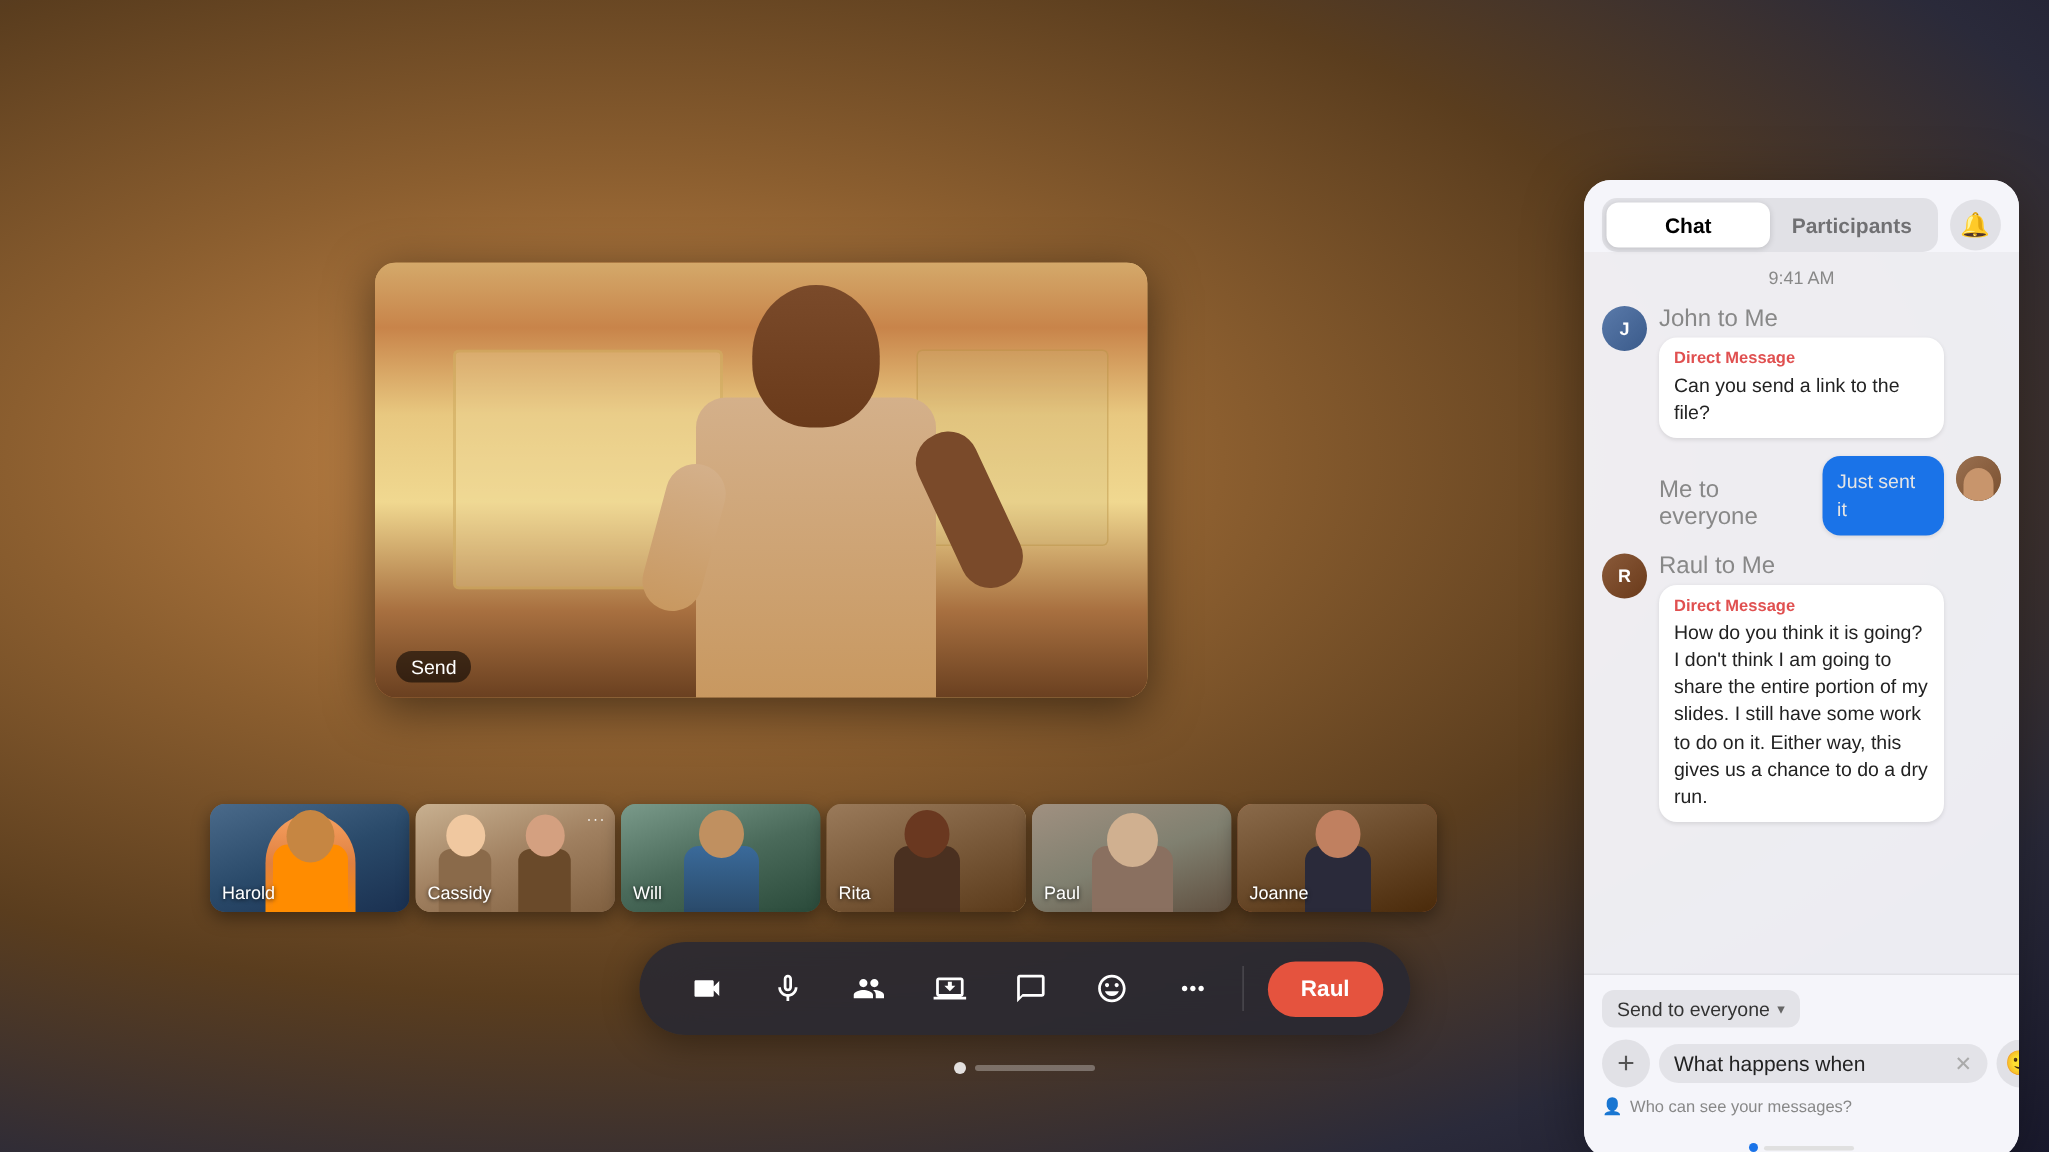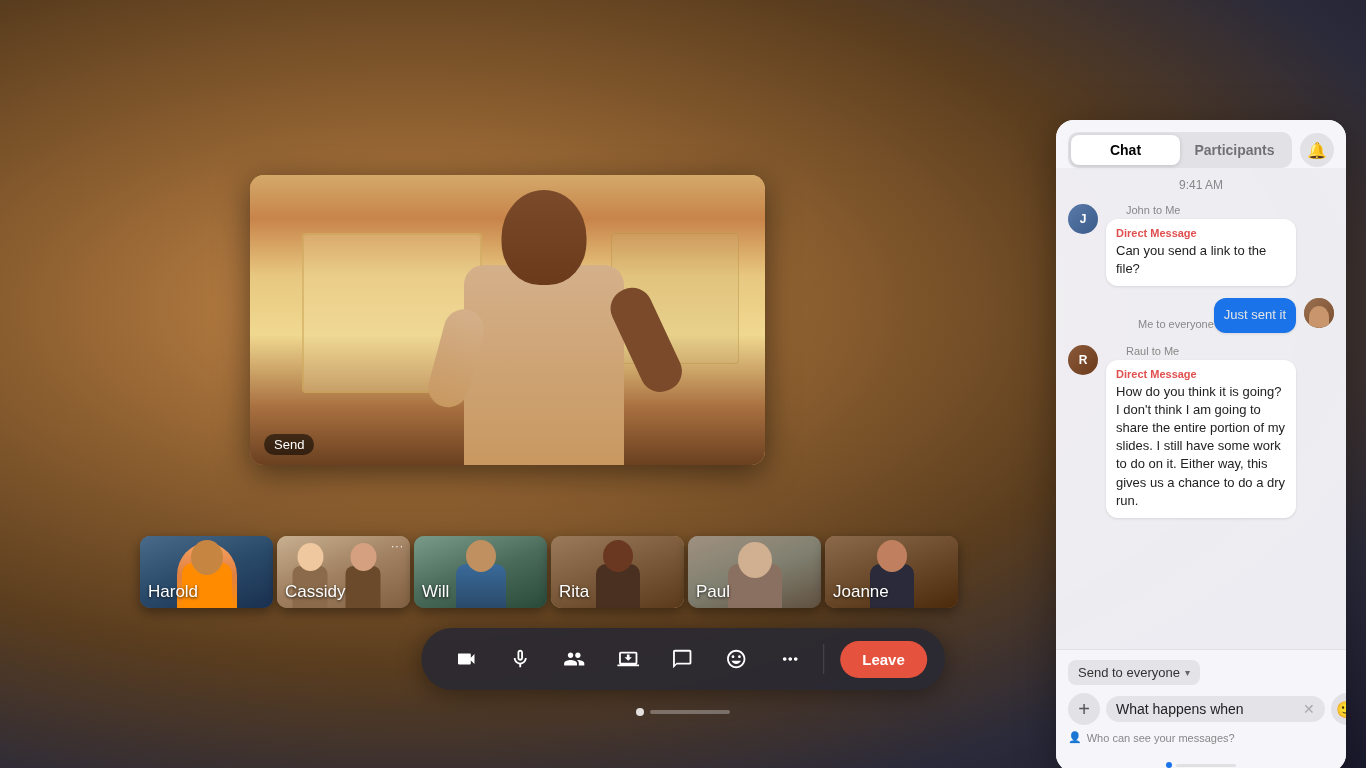--- a/index.html
+++ b/index.html
@@ -95,21 +95,21 @@
       height: 65px;
       background: linear-gradient(180deg, #F5A060 0%, #E08040 50%, #FF8C00 100%);
       border-radius: 50% 50% 0 0;
     }
 
     .thumb-name-tag {
       position: absolute;
       bottom: 6px;
       left: 8px;
       color: white;
-      font-size: 17px;
+      font-size: 12px;
       font-weight: 500;
       text-shadow: 0 1px 3px rgba(0,0,0,0.8);
     }
 
     
     .control-bar {
       position: absolute;
       bottom: 78px;
       left: 50%;
       transform: translateX(-50%);
@@ -294,24 +294,23 @@
 
     .avatar-john { background: linear-gradient(135deg, #5a7aaa, #3a5a8a); }
     .avatar-raul { background: linear-gradient(135deg, #8a5a3a, #6a3a1a); }
     .avatar-me { background: linear-gradient(135deg, #9a7a5a, #7a5a3a); }
 
     .msg-content {
       max-width: 190px;
     }
 
     .msg-sender {
-      font-size: 11px;
+      font-size: 16px;
       color: #888;
       margin-bottom: 3px;
-      margin-left: 20px;
     }
 
     .msg-bubble {
       background: white;
       border-radius: 12px;
       padding: 8px 10px;
       box-shadow: 0 1px 3px rgba(0,0,0,0.1);
     }
 
     .msg-bubble.blue {
@@ -610,21 +609,21 @@
     <svg class="icon-svg" viewBox="0 0 24 24">
         <path d="M11.99 2C6.47 2 2 6.48 2 12s4.47 10 9.99 10C17.52 22 22 17.52 22 12S17.52 2 11.99 2zM12 20c-4.42 0-8-3.58-8-8s3.58-8 8-8 8 3.58 8 8-3.58 8-8 8zm3.5-9c.83 0 1.5-.67 1.5-1.5S16.33 8 15.5 8 14 8.67 14 9.5s.67 1.5 1.5 1.5zm-7 0c.83 0 1.5-.67 1.5-1.5S9.33 8 8.5 8 7 8.67 7 9.5 7.67 11 8.5 11zm3.5 6.5c2.33 0 4.31-1.46 5.11-3.5H6.89c.8 2.04 2.78 3.5 5.11 3.5z"></path>
       </svg>
   </button>
   <button class="ctrl-btn" title="More">
     <svg class="icon-svg" viewBox="0 0 24 24">
         <path d="M6 10c-1.1 0-2 .9-2 2s.9 2 2 2 2-.9 2-2-.9-2-2-2zm12 0c-1.1 0-2 .9-2 2s.9 2 2 2 2-.9 2-2-.9-2-2-2zm-6 0c-1.1 0-2 .9-2 2s.9 2 2 2 2-.9 2-2-.9-2-2-2z"></path>
       </svg>
   </button>
   <div class="ctrl-separator"></div>
-  <button class="leave-btn">Leave</button>
+  <button class="leave-btn">Raul</button>
 </div>
 
 <div class="scroll-dots">
   <div class="dot active"></div>
   <div class="scroll-bar"></div>
 </div>
 
 <div class="chat-panel">
 
   <div class="chat-tabs">

